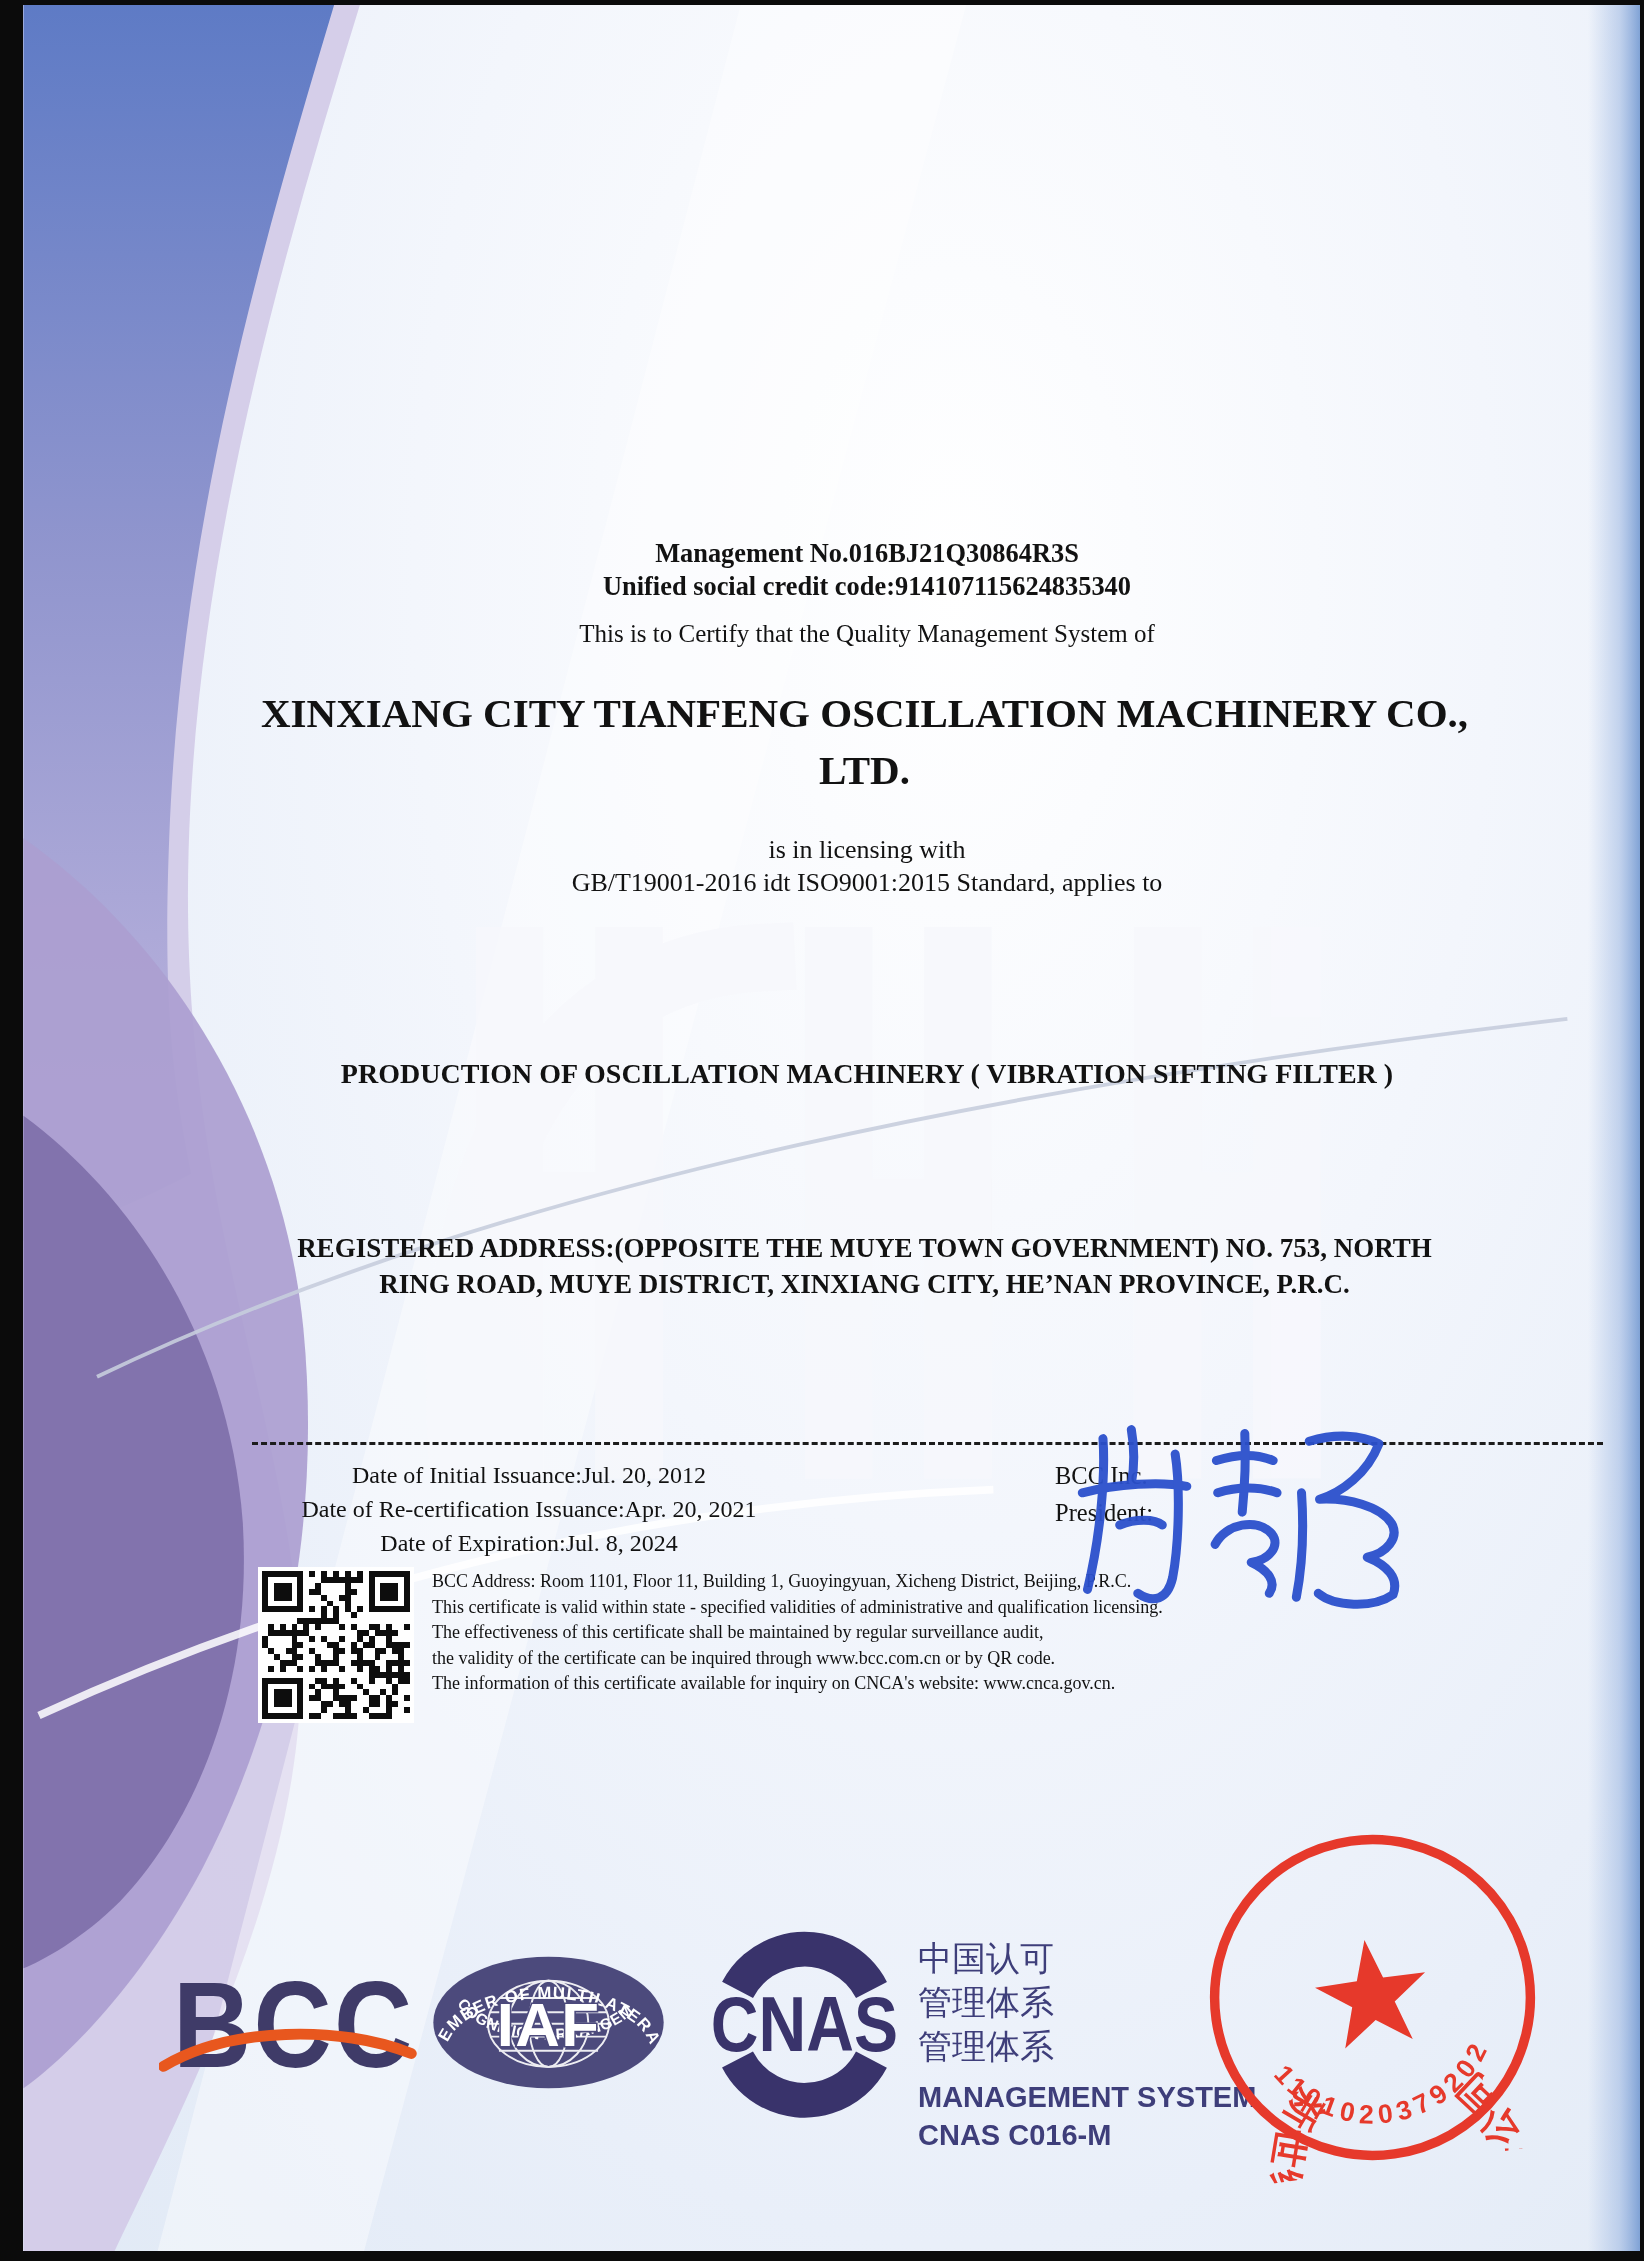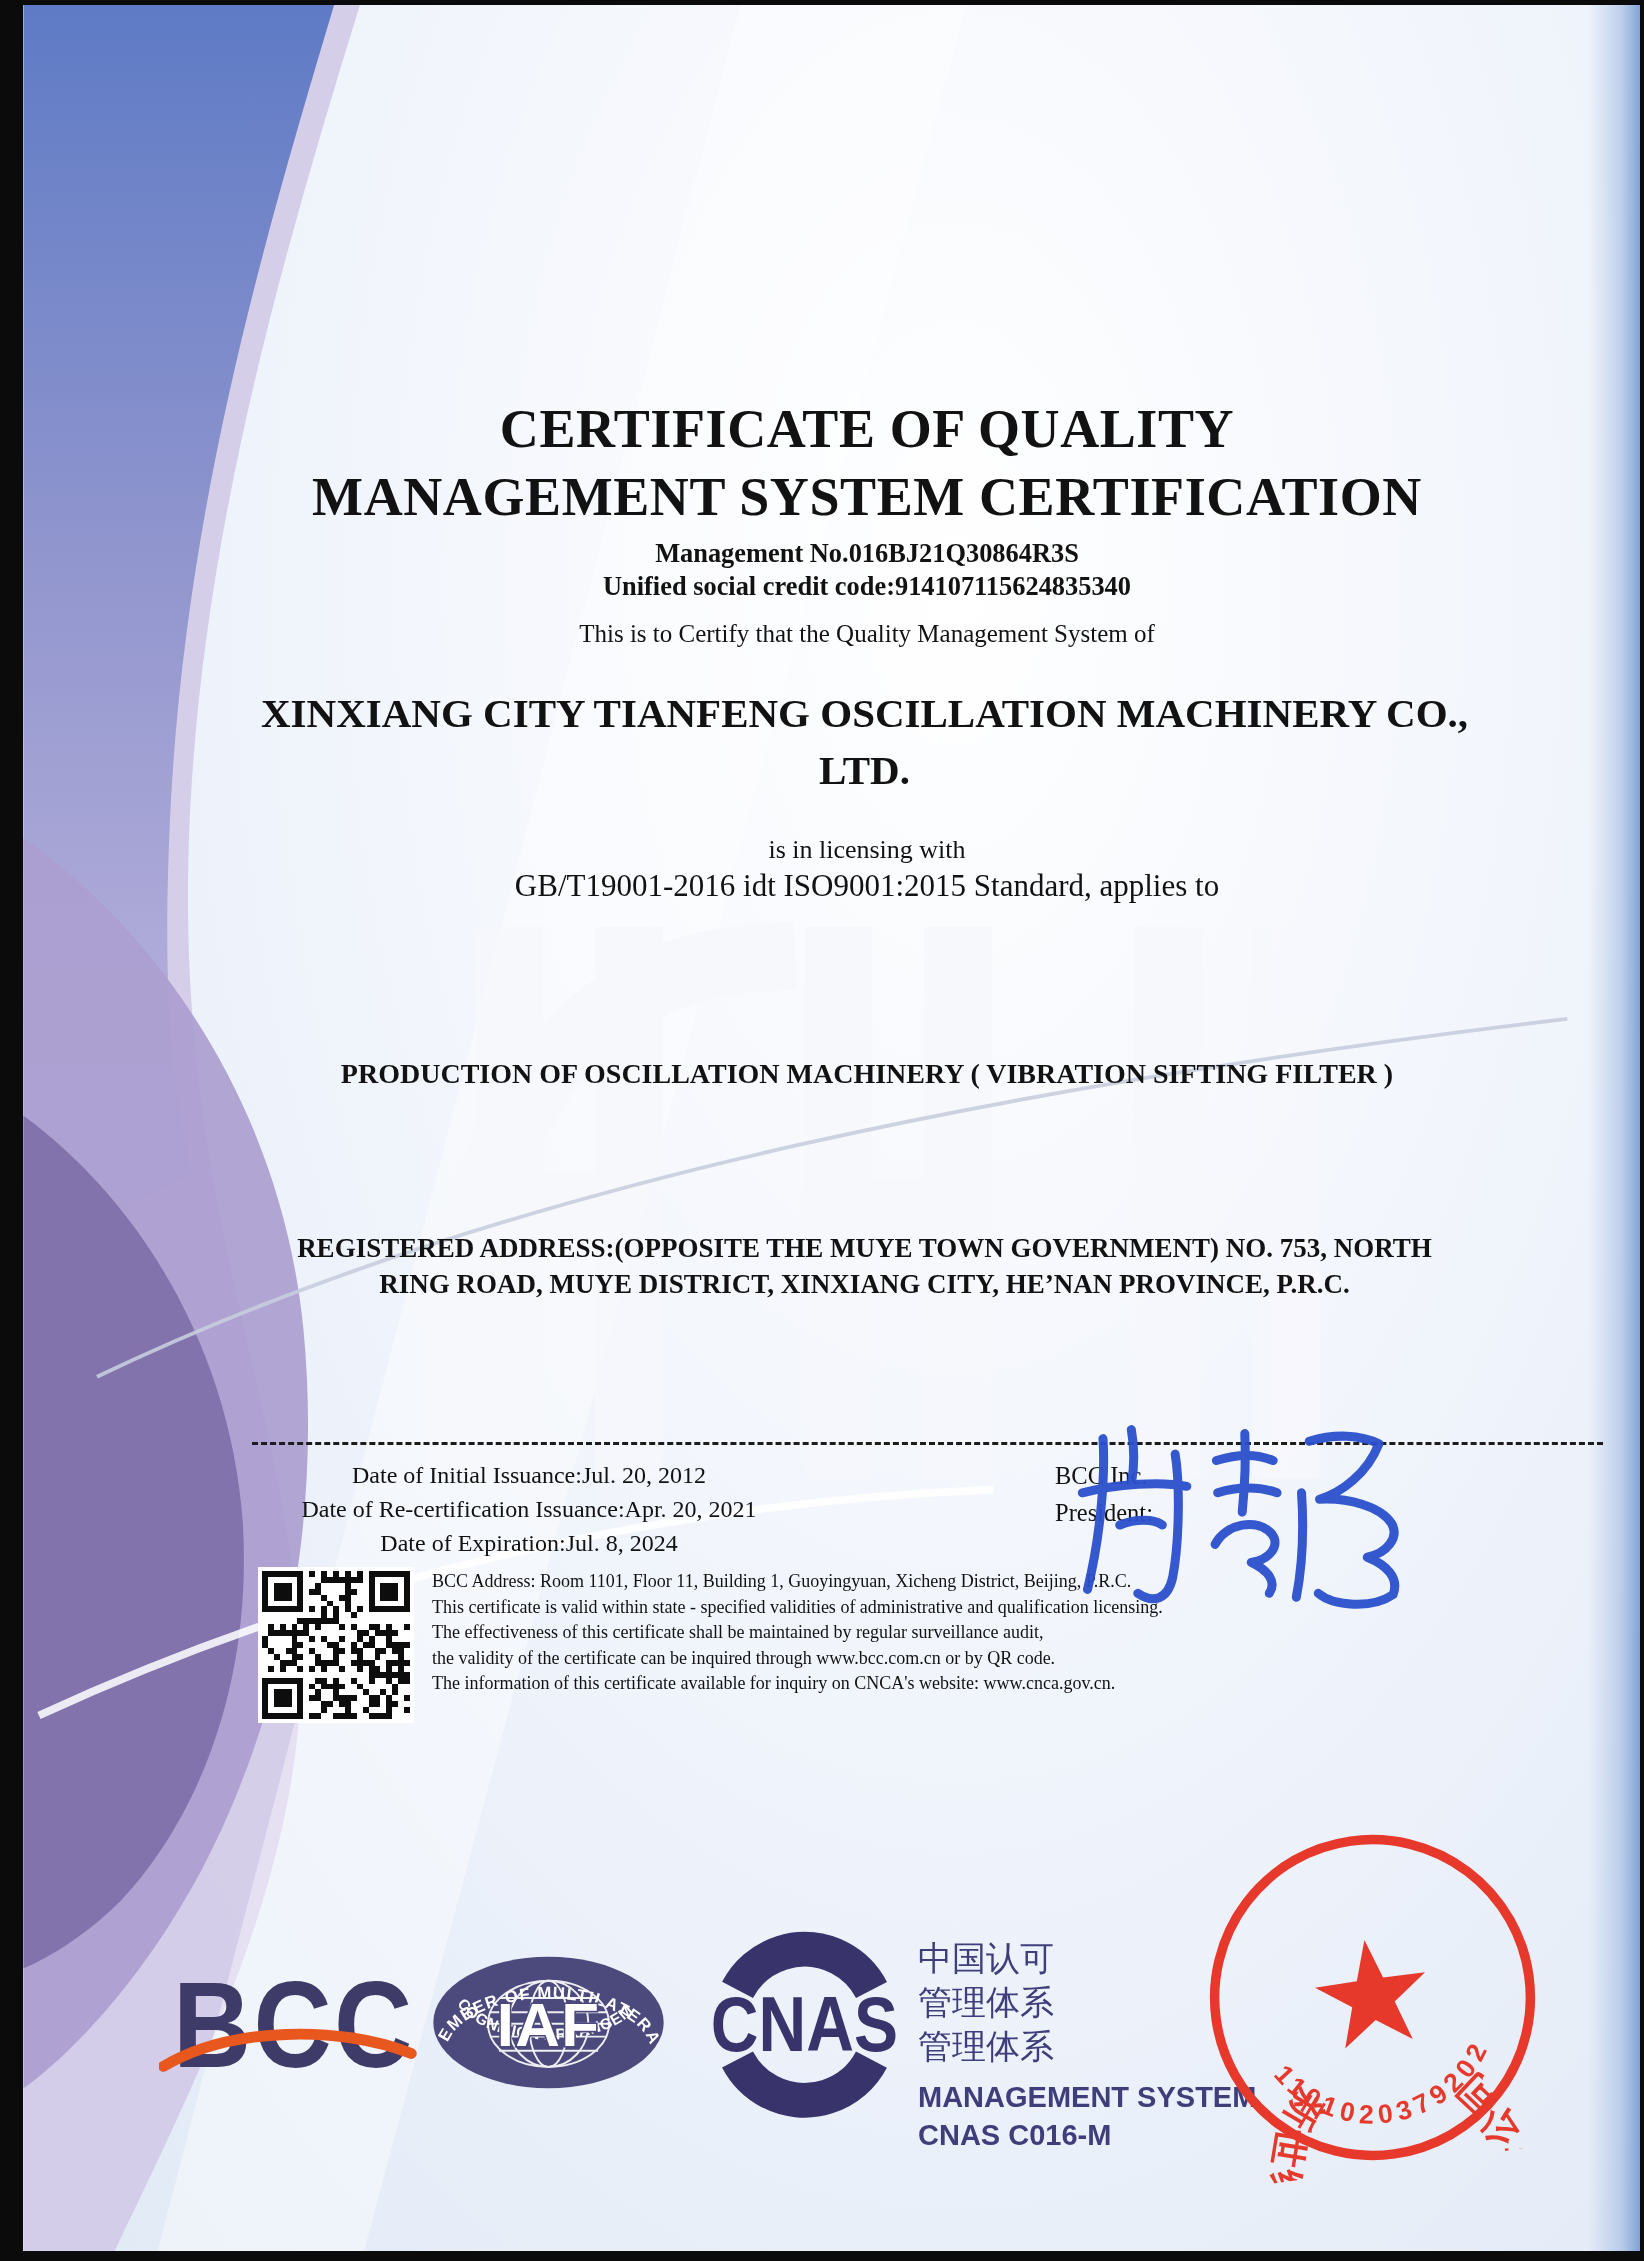--- a/index.html
+++ b/index.html
@@ -21,21 +21,21 @@
   .decor{left:0;top:0;z-index:0;}
   
   .z2{z-index:2;}
   .center{text-align:center;}
   .title{left:190px;top:395px;width:1354px;font-size:54px;font-weight:bold;line-height:1.26;letter-spacing:0.6px;}
   .certno{left:190px;top:538px;width:1354px;font-size:26.4px;font-weight:bold;}
   .credit{left:190px;top:571px;width:1354px;font-size:26.4px;font-weight:bold;}
   .certify{left:190px;top:620px;width:1354px;font-size:25px;}
   .company{left:223px;top:685px;width:1283px;font-size:41px;font-weight:bold;line-height:1.4;}
   .conformity{left:190px;top:835px;width:1354px;font-size:26px;}
-  .standard{left:190px;top:868px;width:1354px;font-size:31px;}
+  .standard{left:190px;top:868px;width:1354px;font-size:26px;}
   .scope{left:190px;top:1058px;width:1354px;font-size:28px;font-weight:600;}
   .addresses{left:281px;top:1231px;width:1167px;font-size:27px;font-weight:600;line-height:1.32;text-align:center;}
   .dashed{left:252px;top:1442px;width:1351px;border-top:3.2px dashed #1c1c1c;height:0;}
   .dates{left:239px;top:1458px;width:580px;text-align:center;font-size:24px;line-height:1.42;}
   .issuer{left:1055px;top:1458px;font-size:24.5px;line-height:1.5;}
   .signature{left:1063px;top:1414px;z-index:3;}
   .qr{left:258px;top:1567px;width:156px;height:156px;background:#ffffff;display:grid;
       grid-template-rows:repeat(25,1fr);grid-template-columns:repeat(25,1fr);padding:3.9px;box-sizing:border-box;}
   .qr i{background:#0d0d0d;}
   .fineprint{left:432px;top:1569px;width:787px;font-size:18px;line-height:1.42;}
@@ -90,24 +90,20 @@
       <path d="M715 2230 C690 1780 880 1500 1180 1485"></path>
     </g>
     <g fill="none">
       <path d="M150 2135 C800 1822 1650 1672 2430 1580" stroke="#c7cddd" stroke-width="6" opacity="0.9"></path>
       <path d="M60 2660 C560 2430 1050 2330 1540 2310" stroke="#ffffff" stroke-width="12" opacity="0.85"></path>
     </g>
 
     <rect x="2462" y="0" width="88" height="3506" fill="url(#gR)"></rect>
   </svg>
 
-  <div class="abs z2 title center">
-    <div>CERTIFICATE OF QUALITY</div>
-    <div>MANAGEMENT SYSTEM CERTIFICATION</div>
-  </div>
 
   <div class="abs z2 certno center">Management No.016BJ21Q30864R3S</div>
   <div class="abs z2 credit center">Unified social credit code:914107115624835340</div>
   <div class="abs z2 certify center">This is to Certify that the Quality Management System of</div>
   <div class="abs z2 company center">XINXIANG CITY TIANFENG OSCILLATION MACHINERY CO., LTD.</div>
   <div class="abs z2 conformity center">is in licensing with</div>
   <div class="abs z2 standard center">GB/T19001-2016 idt ISO9001:2015 Standard, applies to</div>
   <div class="abs z2 scope center">PRODUCTION OF OSCILLATION MACHINERY ( VIBRATION SIFTING FILTER )</div>
 
   <div class="abs z2 addresses">

